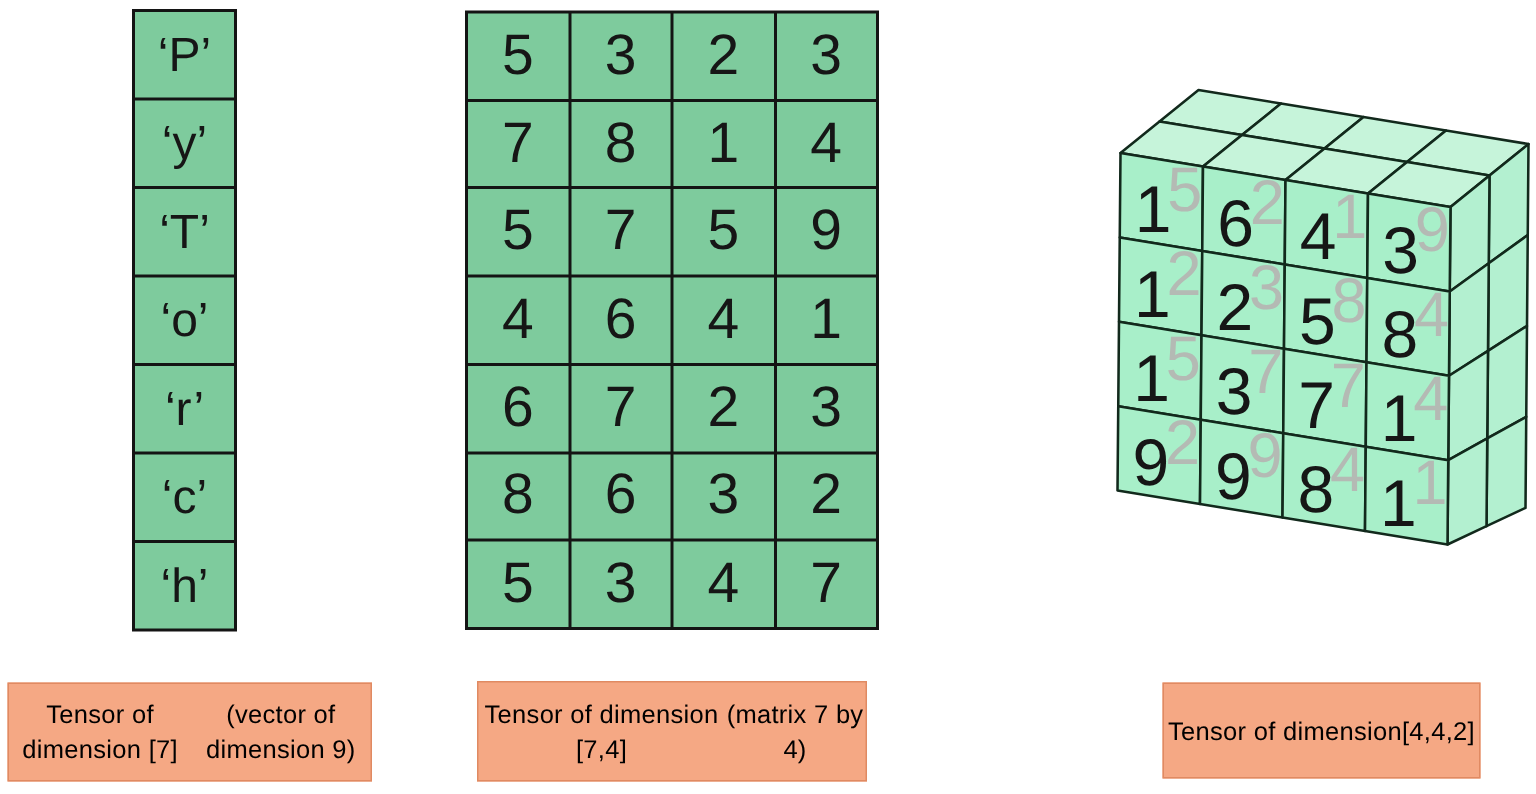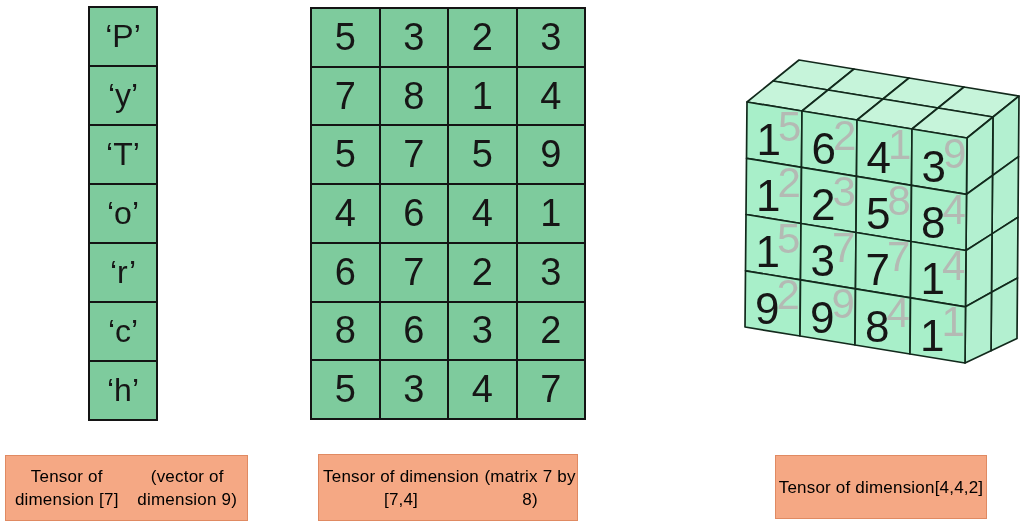--- a/index.html
+++ b/index.html
@@ -152,21 +152,21 @@
       <text x="204.2" y="300.5" fill="#161616" font-size="44" text-anchor="middle">1</text>
     </svg>
 
   <div class="caption caption-1">
     <div>Tensor of dimension [7]</div>
     <div>(vector of dimension 9)</div>
   </div>
 
   <div class="caption caption-2">
     <div>Tensor of dimension [7,4]</div>
-    <div>(matrix 7 by 8)</div>
+    <div>(matrix 7 by 4)</div>
   </div>
 
   <div class="caption caption-3">
     <div>Tensor of dimension</div>
     <div>[4,4,2]</div>
   </div>
 
 </div>
 
 </body></html>

